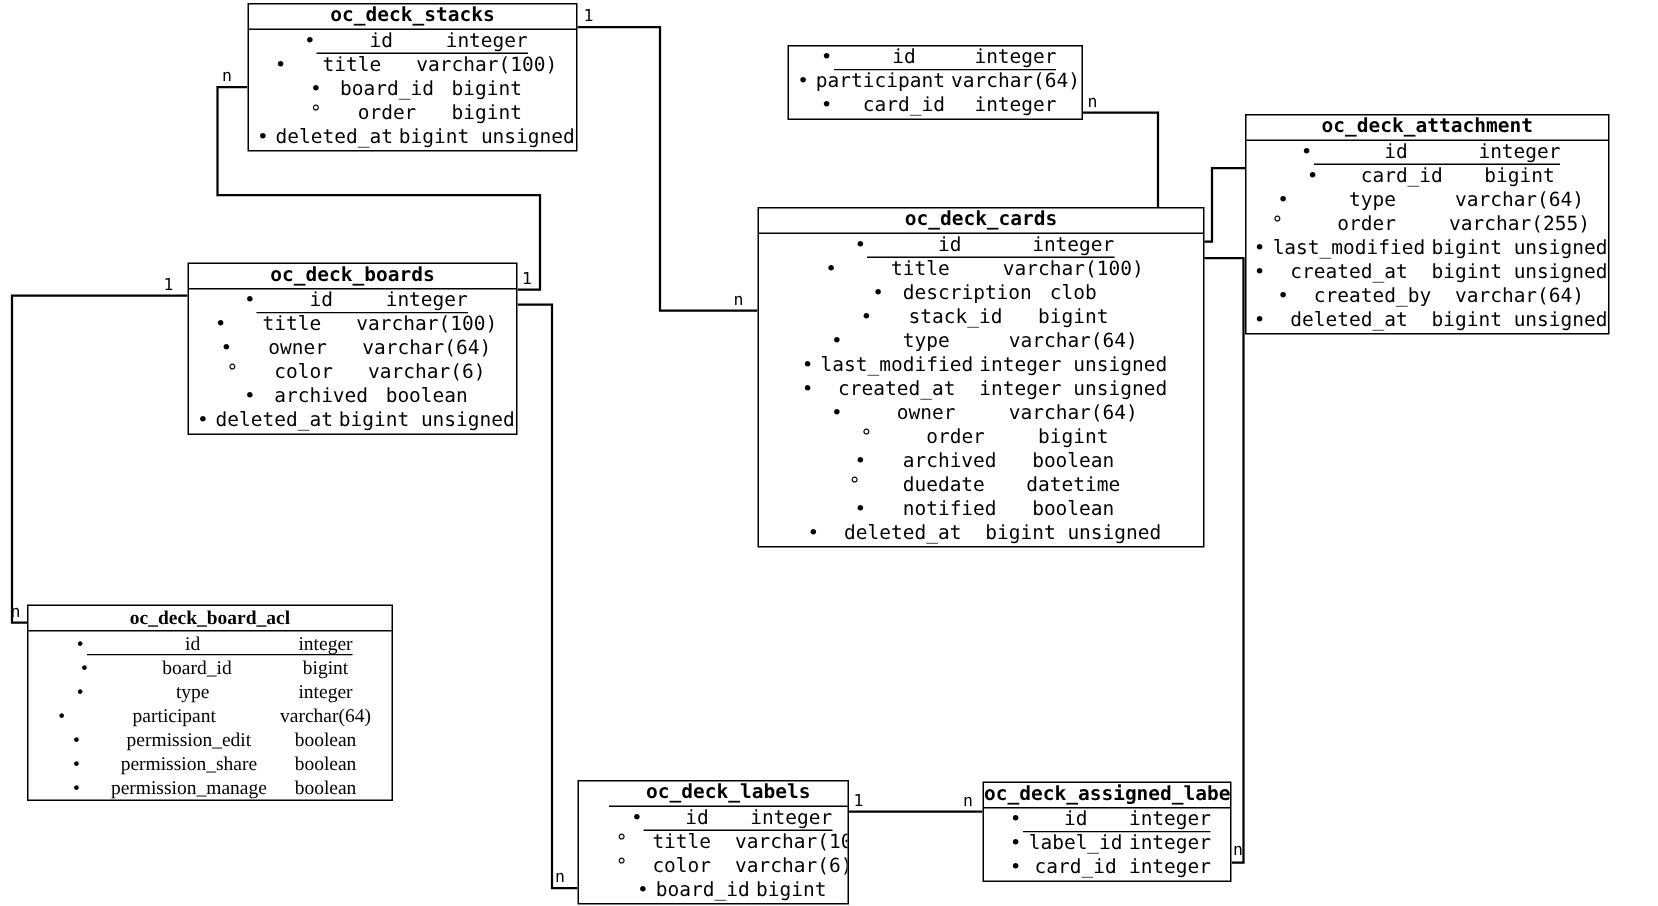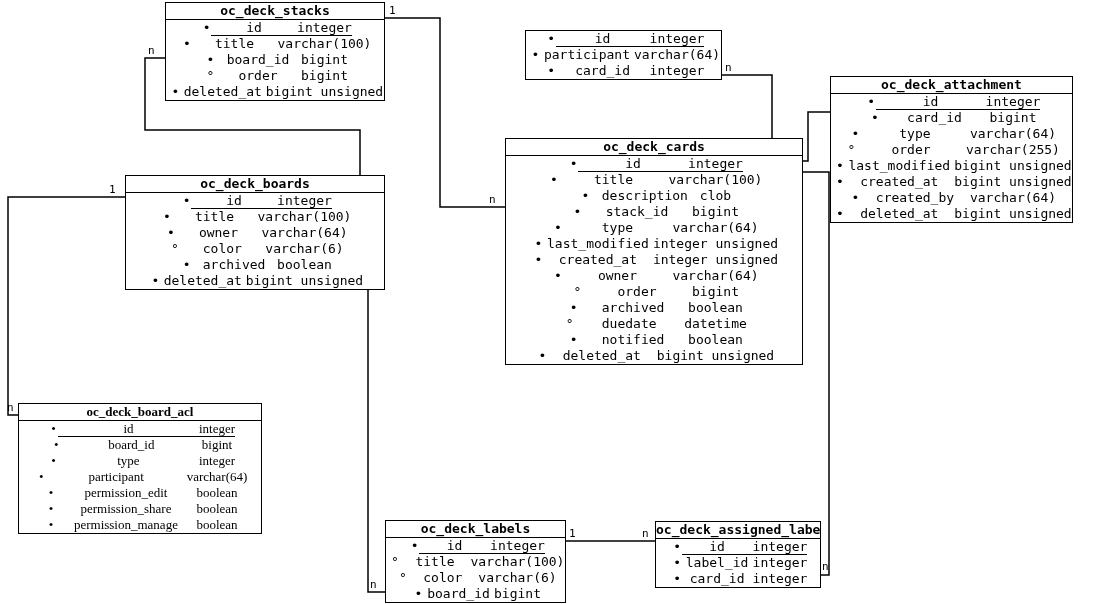--- a/index.html
+++ b/index.html
@@ -14,23 +14,23 @@
   .thead{font-weight:bold;text-align:center;height:16px;line-height:16px;
          border-bottom:1.5px solid #000;overflow:hidden;}
   .trow{height:16px;line-height:16px;white-space:nowrap;padding-left:4px;overflow:hidden;text-align:center;}
   .marker{display:inline-block;width:9px;}
   .colname{display:inline-block;}
   .pkline{border-bottom:1px solid #000;}
   .t0{left:165px;top:2px;width:220px;}   .t0 .colname{width:86px;}
   .t1{left:525px;top:30px;width:197px;}  .t1 .colname{width:94px;}
   .t2{left:830px;top:76px;width:243px;}  .t2 .colname{width:110px;}
   .t3{left:505px;top:138px;width:298px;} .t3 .colname{width:110px;}
-  .t4{left:125px;top:175px;width:260px;} .t4 .colname{width:86px;}
+  .t4{left:125px;top:175px;width:220px;} .t4 .colname{width:86px;}
   .t5{left:18px;top:403px;width:244px;font-family:Liberation Serif, serif;}  .t5 .colname{width:141px;}
-  .t6{left:385px;top:520px;width:181px;} .t6 .colname{width:71px;}
+  .t6{left:385px;top:520px;width:181px;padding-left:20px;} .t6 .colname{width:71px;}
   .t7{left:655px;top:521px;width:166px;} .t7 .colname{width:71px;}
 </style>
 </head>
 <body>
 
 <div id="diagram">
 
   <svg class="wires" width="1105" height="604">
     <g>
       <polyline points="345,193 360,193 360,130 145,130 145,58 165,58"></polyline>

